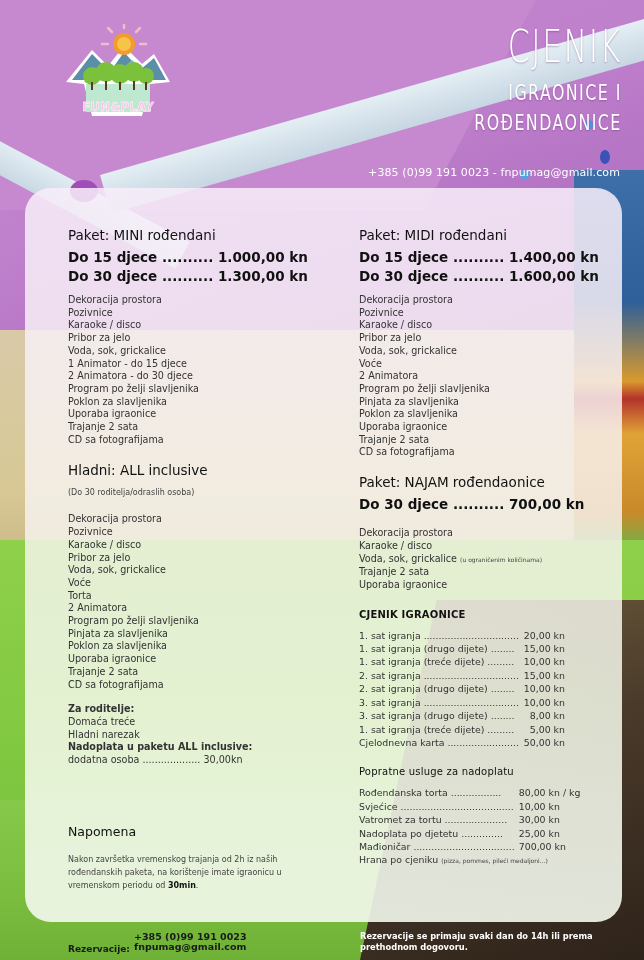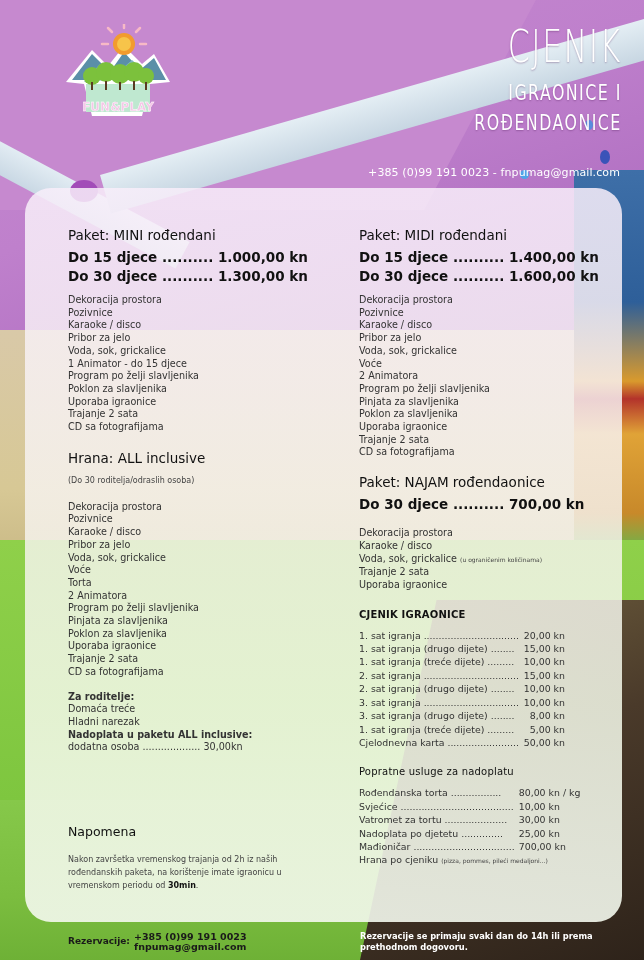--- a/index.html
+++ b/index.html
@@ -102,21 +102,21 @@
   .price-table { width: 100%; border-collapse: collapse; }
   .price-table td { font-size: 9.4px; line-height: 13.4px; color: #333; padding: 0; white-space: nowrap; vertical-align: top; }
   .price-table td.v { text-align: right; }
   .extra-table td.v { text-align: left; padding-left: 4px; }
   .hrana { font-size: 9.4px; line-height: 13.4px; color: #333; white-space: nowrap; }
   .hrana .tiny { font-size: 6px; color: #444; }
   .napomena-title { position: absolute; left: 68px; top: 824px; font-size: 12.5px; color: #111; }
   .napomena-text { position: absolute; left: 68px; top: 853px; width: 250px; font-size: 8px; line-height: 13px; color: #444; }
   .napomena-text b { color: #111; }
   .footer-left { position: absolute; left: 68px; top: 932px; display: flex; align-items: flex-start; }
-  .footer-left .lbl { font-size: 9px; font-weight: bold; color: #1a1a1a; margin-top: 4px; width: 66px; }
+  .footer-left .lbl { font-size: 9px; font-weight: bold; color: #1a1a1a; margin-top: 12px; width: 66px; }
   .footer-left .vals { font-size: 9.5px; line-height: 10px; color: #1a1a1a; font-weight: bold; }
   .footer-right { position: absolute; left: 360px; top: 931px; font-size: 8.3px; line-height: 11px; color: #ffffff; font-weight: bold; width: 270px; }
 </style>
 </head>
 <body>
 
 <div class="bg">
   <div class="bg-top"></div>
   <div class="bg-ceiling"></div>
   <div class="bg-beam2"></div>
@@ -181,32 +181,33 @@
     <div class="pkg-title">Paket: MINI rođendani</div>
     <div class="price-line">Do 15 djece .......... 1.000,00 kn</div>
     <div class="price-line">Do 30 djece .......... 1.300,00 kn</div>
     <ul class="features">
       <li>Dekoracija prostora</li>
       <li>Pozivnice</li>
       <li>Karaoke / disco</li>
       <li>Pribor za jelo</li>
       <li>Voda, sok, grickalice</li>
       <li>1 Animator - do 15 djece</li>
+      <li>2 Animatora - do 30 djece</li>
       <li>Program po želji slavljenika</li>
       <li>Poklon za slavljenika</li>
       <li>Uporaba igraonice</li>
       <li>Trajanje 2 sata</li>
       <li>CD sa fotografijama</li>
     </ul>
   </section>
 
   <div class="gap"></div>
 
   <section>
-    <div class="pkg-title">Hrana: ALL inclusive</div>
+    <div class="pkg-title">Hladni: ALL inclusive</div>
     <div class="note-small">(Do 30 roditelja/odraslih osoba)</div>
     <ul class="features" style="margin-top:14px">
       <li>Dekoracija prostora</li>
       <li>Pozivnice</li>
       <li>Karaoke / disco</li>
       <li>Pribor za jelo</li>
       <li>Voda, sok, grickalice</li>
       <li>Voće</li>
       <li>Torta</li>
       <li>2 Animatora</li>

